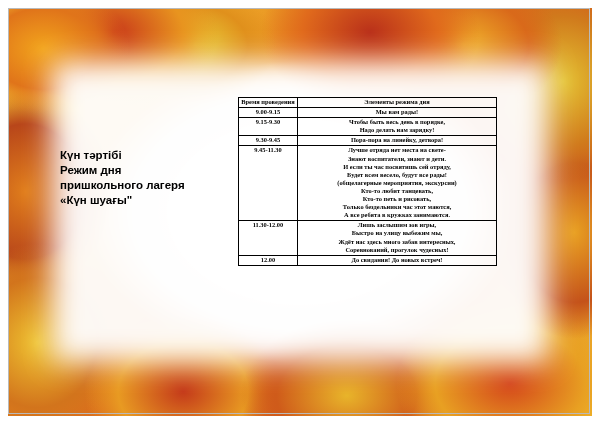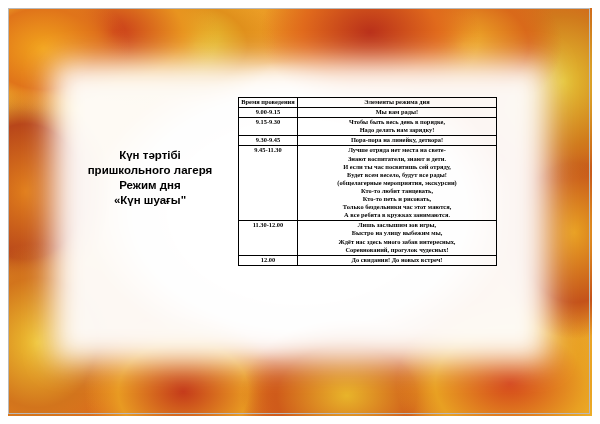--- a/index.html
+++ b/index.html
@@ -58,21 +58,20 @@
     box-sizing: border-box;
     pointer-events: none;
   }
 
   
   .title-block {
     position: absolute;
     left: 60px;
     top: 148px;
     width: 180px;
-    text-align: center;
     font-family: "Liberation Sans", sans-serif;
     font-weight: bold;
     font-size: 11.5px;
     line-height: 15px;
     color: #000000;
   }
 
   
   .sched-wrap {
     position: absolute;
@@ -113,22 +112,22 @@
 <body>
 
 <div id="page">
 
   <div class="frame-bg"></div>
   <div class="frame-inner-white"></div>
   <div class="frame-border"></div>
 
   <div class="title-block">
     <div class="line">Күн тәртібі</div>
+    <div class="line">Режим дня</div>
     <div class="line">пришкольного лагеря</div>
-    <div class="line">Режим дня</div>
     <div class="line">«Күн шуағы"</div>
   </div>
 
   <div class="sched-wrap">
     <table class="sched">
       <tbody>
         <tr class="hdr">
           <td class="c-time">Время проведения</td>
           <td class="c-desc">Элементы режима дня</td>
         </tr>

